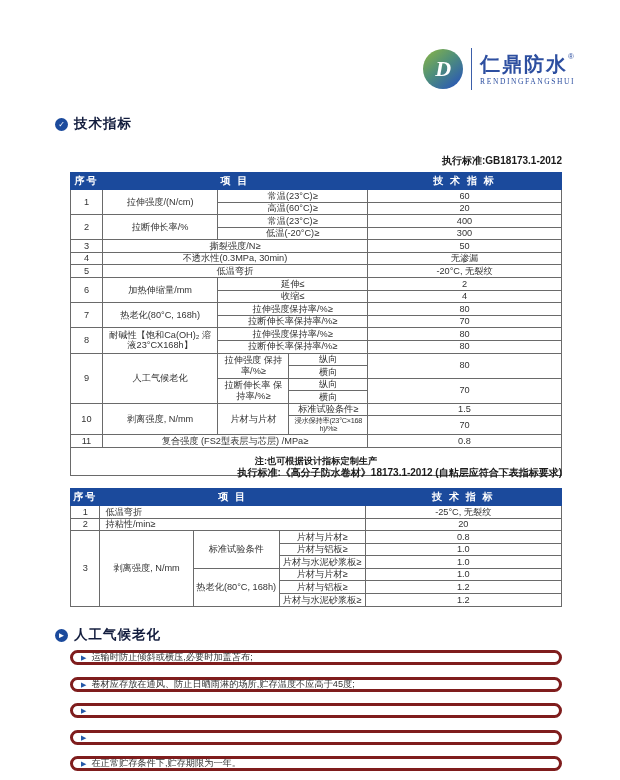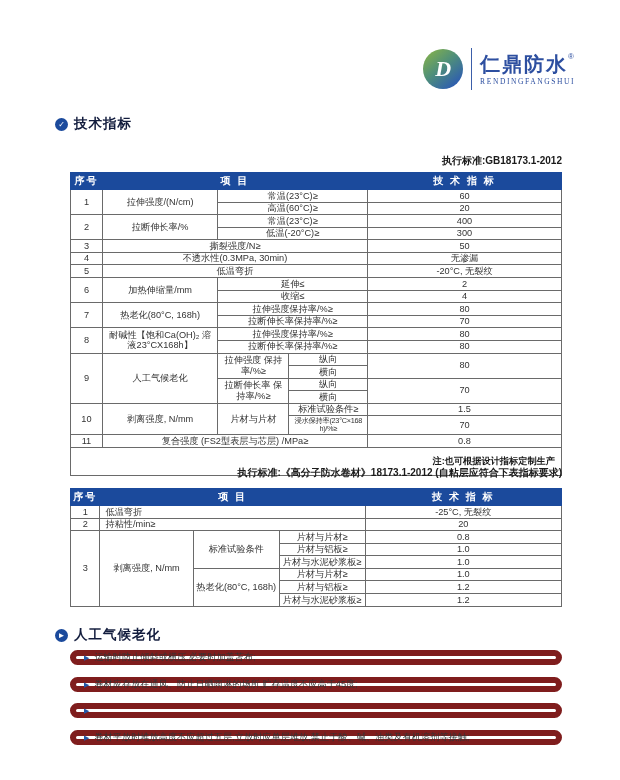--- a/index.html
+++ b/index.html
@@ -30,27 +30,27 @@
   .std-line { position:absolute; right:58px; font-size:10px; font-weight:bold; color:#1a1a1a; }
 
   
   table.spec { position:absolute; left:70px; width:492px; border-collapse:collapse; table-layout:fixed; }
   table.spec th { background:#1b4a9c; color:#fff; font-size:10px; font-weight:bold;
     letter-spacing:2px; height:17px; border:1px solid #1b4a9c; padding:1px 2px; }
   table.spec td { border:0.8px solid #6a6a6a; font-size:9.2px; line-height:1.15; color:#333;
     text-align:center; vertical-align:middle; height:12px; padding:0.5px 2px; word-break:break-all; }
   table.spec td.small { font-size:7.3px; letter-spacing:-0.3px; }
   table.spec td.left { text-align:left; padding-left:5px; }
-  table.spec td.note { text-align:right; font-weight:bold; color:#1a1a1a; padding:2px 6px; height:28px;border-radius:7px; }
+  table.spec td.note { text-align:center; font-weight:bold; color:#1a1a1a; padding:2px 6px; height:28px;border-radius:7px; }
   #table1 { top:172px; }
   #table2 { top:488px; }
 
   
   .bullets { position:absolute; left:70px; top:650px; width:492px; }
-  .pill { width:100%; height:15px; border:6px solid #7f1d1d; border-radius:8px;
+  .pill { width:100%; height:15px; border:3px solid #7f1d1d; border-radius:8px;
     display:flex; align-items:center; padding:0 8px; margin-bottom:11.5px; background:#fff; }
   .pill .tri { color:#2458a8; font-size:7px; margin-right:5px; line-height:1; flex:0 0 auto; }
   .pill .txt { font-size:9.2px; color:#333; white-space:nowrap; overflow:hidden; }
 
   #tech-head { top:115px; }
   #transport-head { top:626px; }
   #std1 { top:154px; }
   #std2 { top:466px; }
 </style>
 </head>
@@ -268,17 +268,20 @@
     </div>
     <div class="pill">
       <span class="tri">▶</span>
       <span class="txt">卷材应存放在通风、防止日晒雨淋的场所,贮存温度不应高于45度;</span>
     </div>
     <div class="pill">
       <span class="tri">▶</span>
     </div>
     <div class="pill">
       <span class="tri">▶</span>
-      <span class="txt">卷材平放时堆放高度不应超过五层,立放时应单层堆放,禁止于酸、碱、油类及有机溶剂等接触;</span>
+    </div>
+    <div class="pill">
+      <span class="tri">▶</span>
+      <span class="txt">在正常贮存条件下,贮存期限为一年。</span>
     </div>
   </div>
 
 </div>
 
 </body></html>

